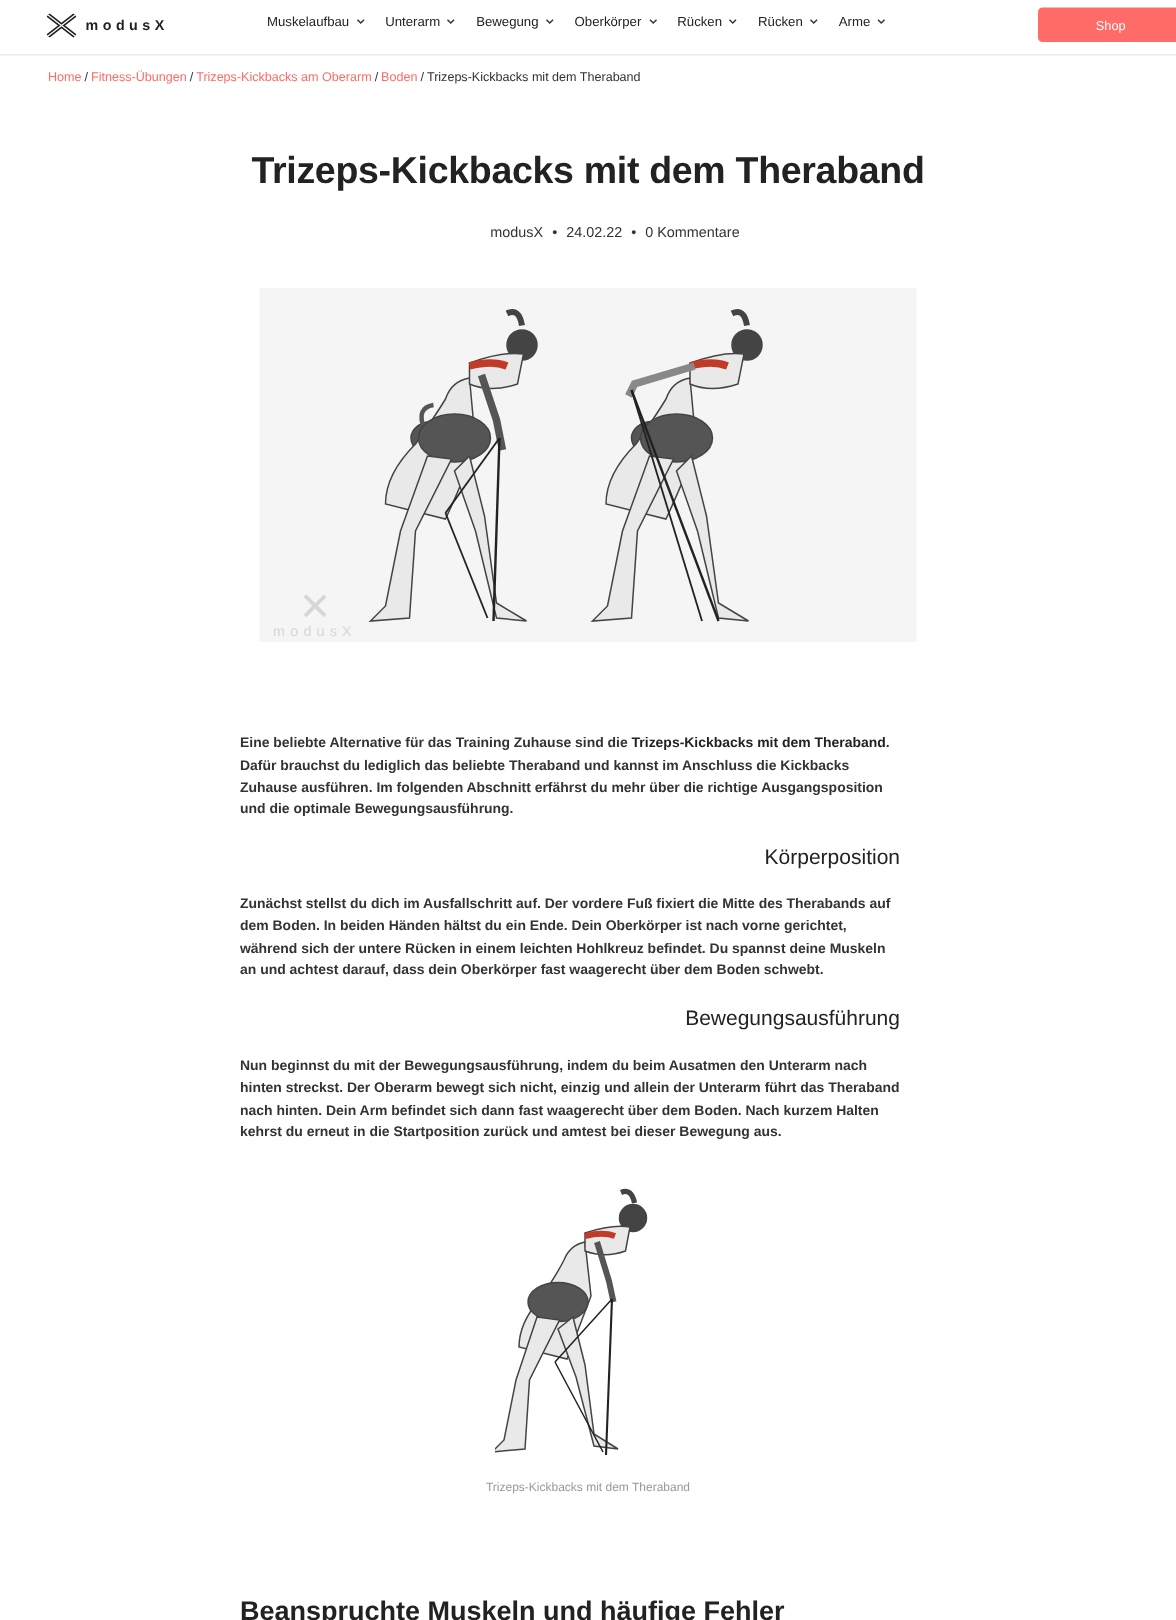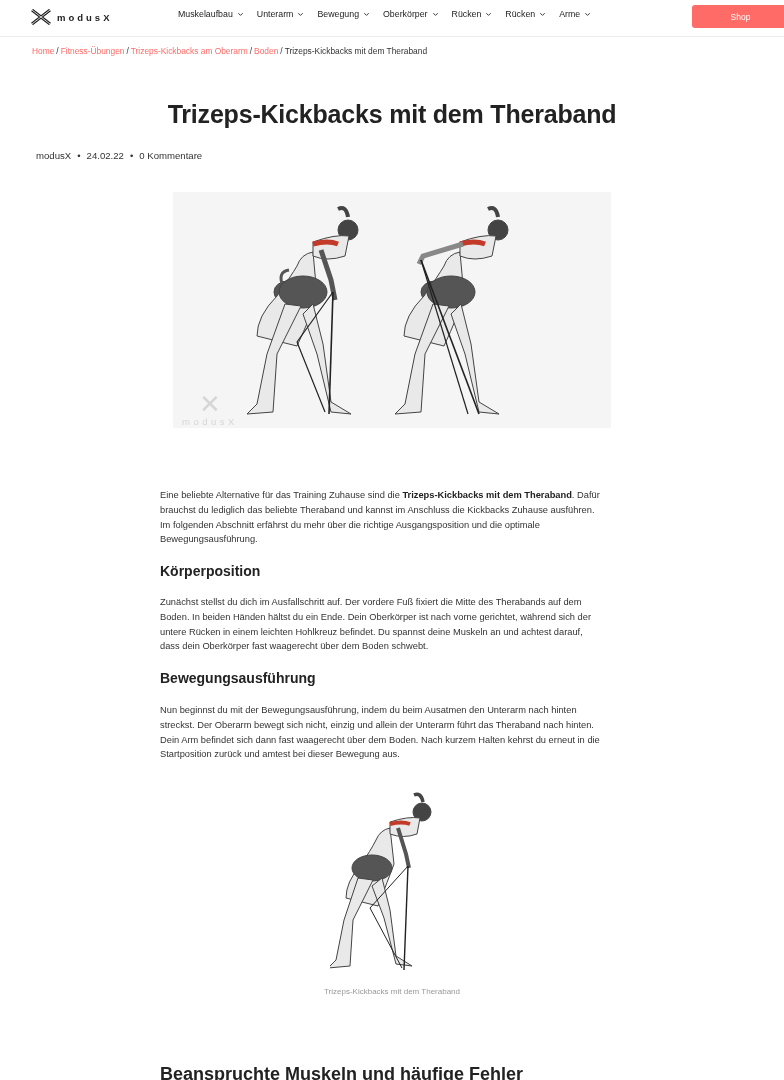--- a/index.html
+++ b/index.html
@@ -26,38 +26,38 @@
 
   .breadcrumb { position: absolute; left: 32px; top: 46px; font-size: 8.4px; color: #333; white-space: nowrap; }
   .breadcrumb a { color: #ff6b66; text-decoration: none; }
   .breadcrumb .sep { color: #333; margin: 0 2px; }
 
   .title {
     position: absolute; left: 0; width: 784px; top: 100px; text-align: center;
     font-size: 25px; font-weight: bold; color: #222; letter-spacing: -0.2px;
   }
   .meta {
-    position: absolute; left: 0; width: 784px; top: 150px; 
+    position: absolute; left: 0; width: 784px; top: 150px; text-align: center;
     font-size: 9.6px; color: #333; padding-left: 36px;
   }
   .meta .dot { margin: 0 6px; }
 
   .hero {
     position: absolute; left: 173px; top: 192px; width: 438px; height: 236px;
     background: #f5f5f5;
   }
   .hero svg, .fig2 svg { width: 100%; height: 100%; }
   .watermark { position: absolute; left: 2px; bottom: 1px; width: 70px; text-align: center; color: #d6d6d6; }
   .watermark .wm-x { font-size: 26px; line-height: 24px; font-weight: normal; }
   .watermark .wm-text { font-size: 9.5px; letter-spacing: 3.5px; }
 
-  .content { position: absolute; left: 160px; width: 440px; }
+  .content { position: absolute; left: 160px; width: 440px; font-weight: bold; }
   .para { font-size: 9.3px; line-height: 14.8px; color: #333; }
   .para b { color: #222; }
-  .h2 { font-size: 14px; font-weight: bold; color: #222; }
+  .h2 { font-size: 14px; font-weight: normal; color: #222; text-align: right; }
   .h2-big { font-size: 18px; font-weight: bold; color: #222; }
 
   .fig2 { position: absolute; left: 330px; top: 788px; width: 125px; height: 190px; background: #fff; }
   .caption { position: absolute; left: 0; width: 784px; top: 987px; text-align: center; font-size: 8px; color: #999; }
 </style>
 </head>
 <body>
 
 <div class="header">
   <div class="logo">

